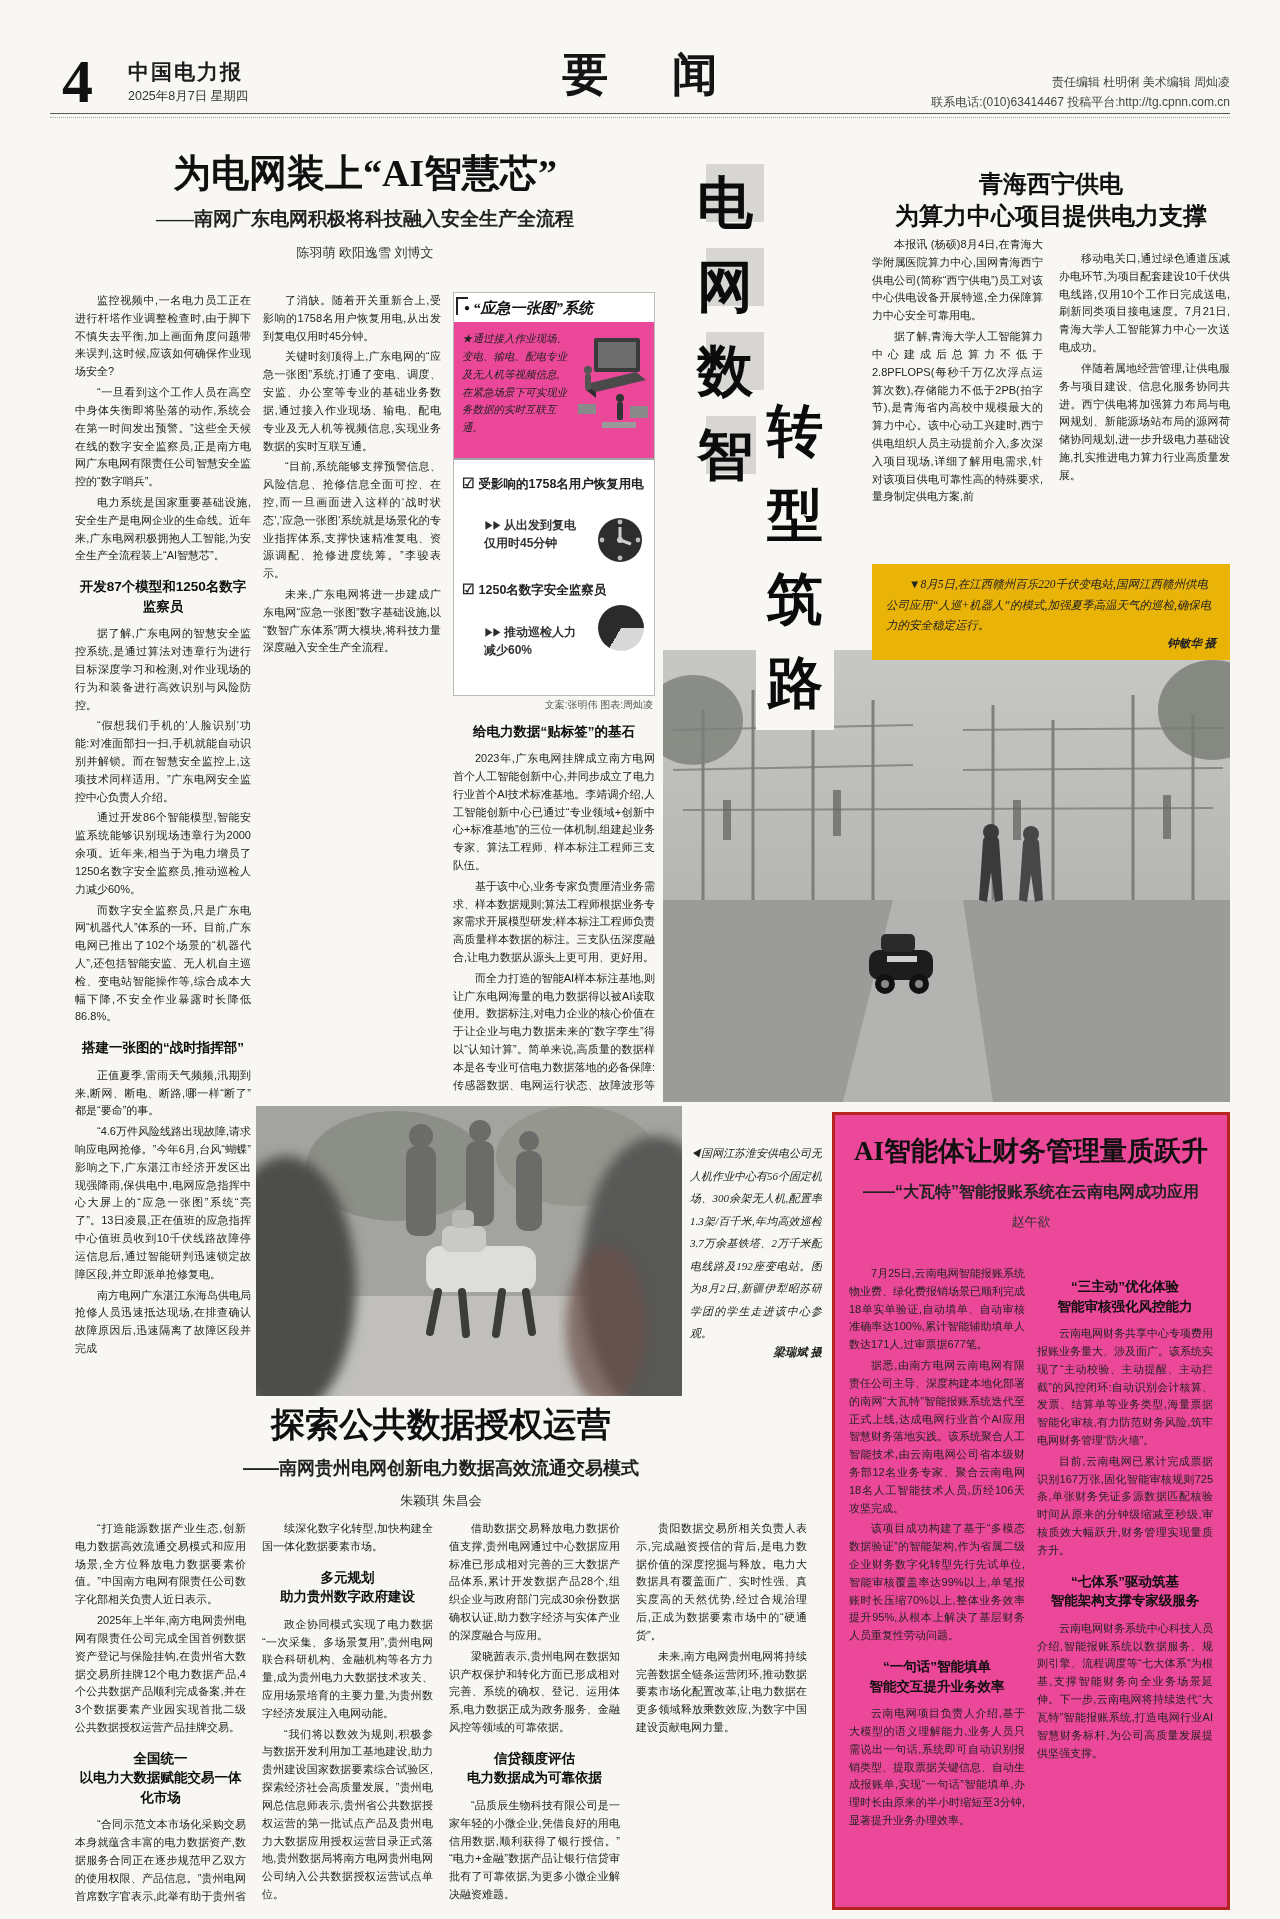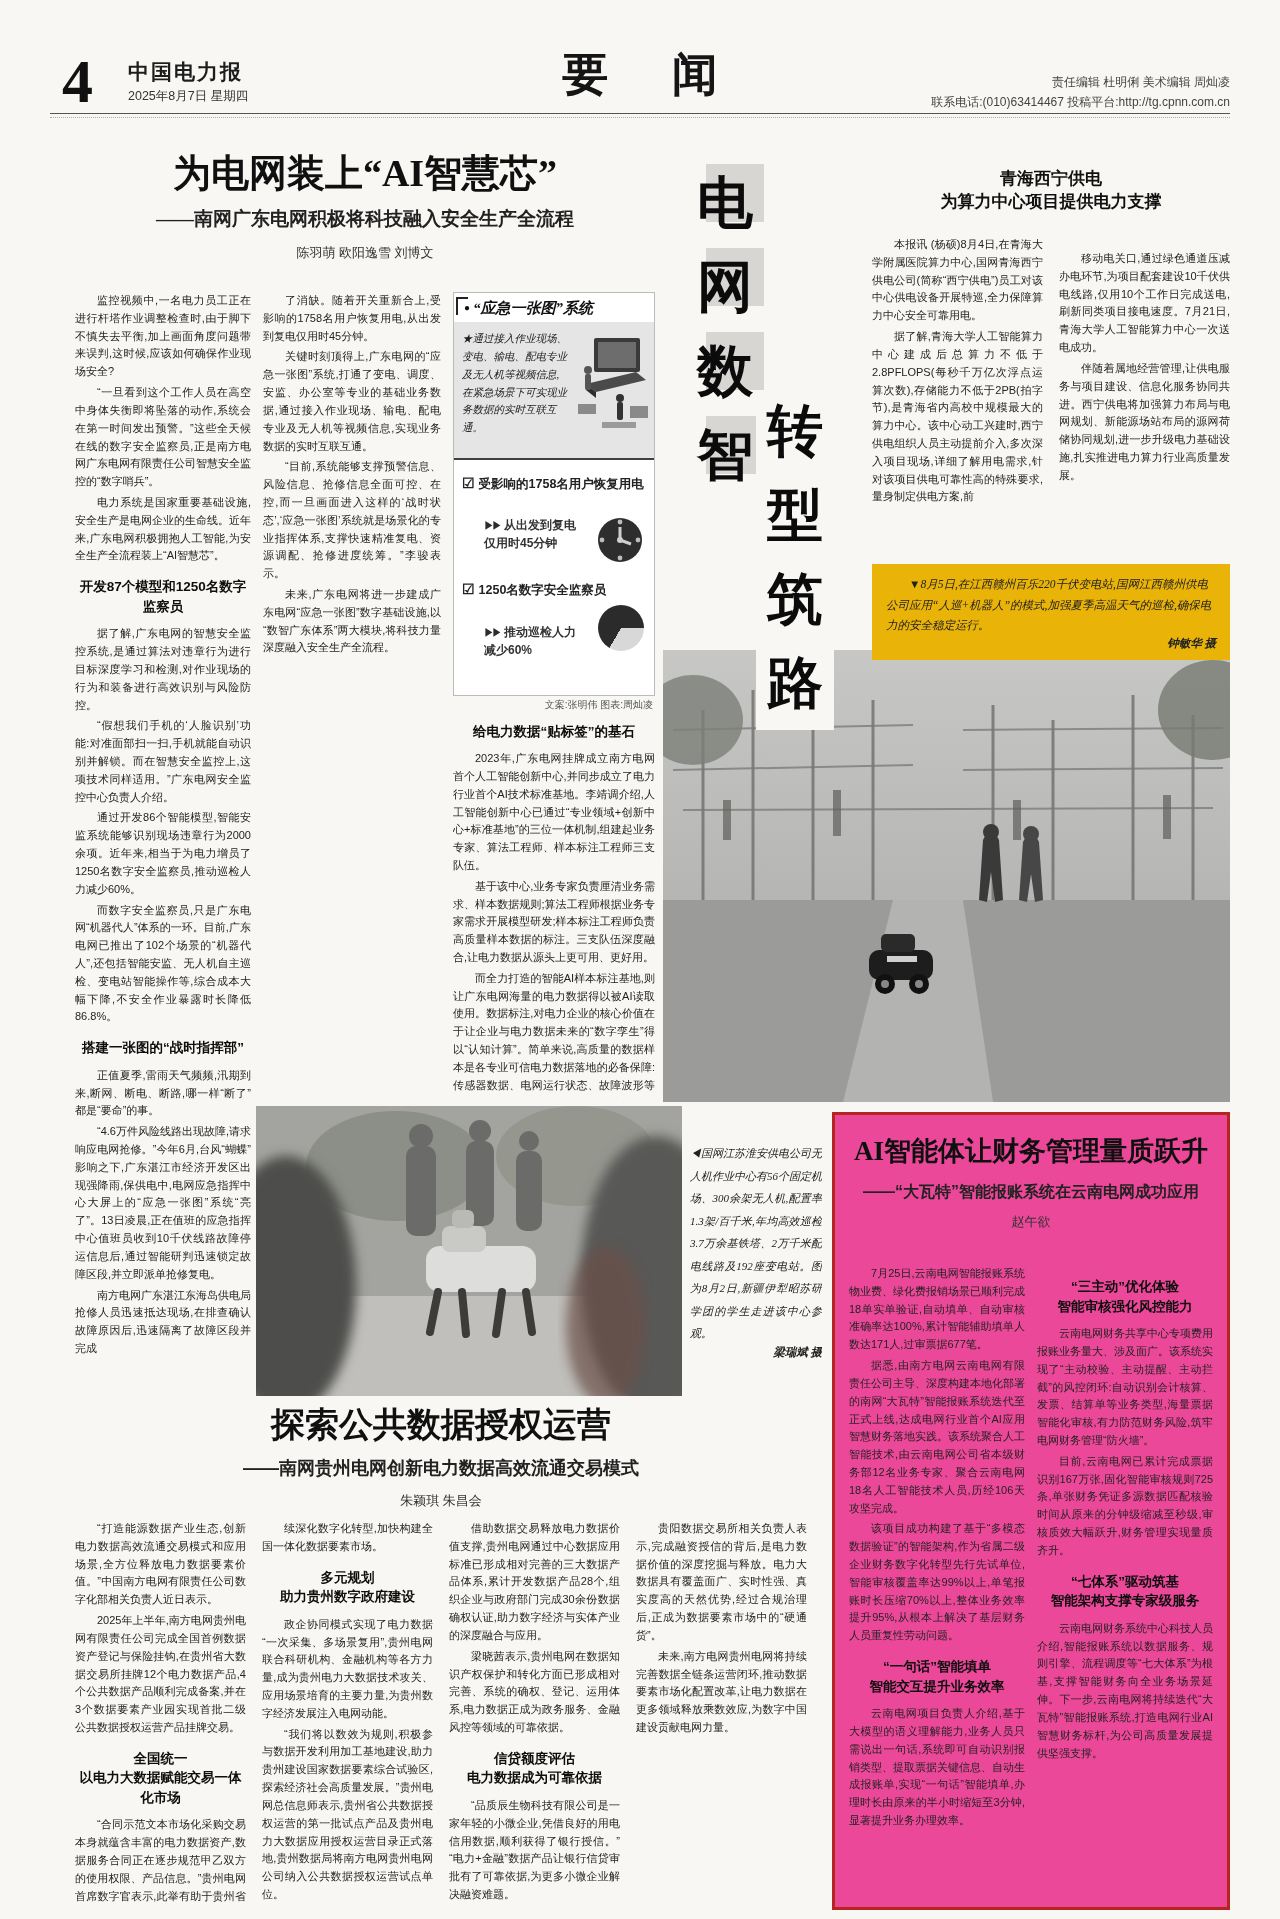--- a/index.html
+++ b/index.html
@@ -20,24 +20,24 @@
   .col{position:absolute;overflow:hidden;}
   .para{font:11px/1.62 "Liberation Sans","DejaVu Sans",sans-serif;color:#232323;text-align:justify;
         text-indent:2em;margin:0 0 3px;}
   .colhead{font:bold 13.5px/1.45 "Liberation Sans",sans-serif;text-align:center;white-space:pre-line;
         margin:12px 0 9px;color:#0e0e0e;}
   
   .infobox{border:1px solid #bbb;background:#fff;margin-bottom:4px;}
   .infobox-head{position:relative;padding:8px 6px 6px 10px;font:bold italic 15px/1 "Liberation Serif",serif;color:#111;}
   .infobox-head:before{content:"";position:absolute;left:2px;top:4px;width:10px;height:16px;border-left:2px solid #222;border-top:2px solid #222;}
   .infobox-bullet{font-style:normal;font-size:10px;vertical-align:2px;margin-right:3px;}
-  .info-gray{background:#e5e5e5;padding:8px 8px 10px;position:relative;min-height:118px;}
+  .info-gray{background:#ec4899;padding:8px 8px 10px;position:relative;min-height:118px;}
   .info-note{font:italic 10.5px/1.7 "Liberation Serif",serif;color:#222;width:58%;}
   .info-illu{position:absolute;right:4px;top:10px;}
-  .info-stats{border-top:2px solid #404040;padding:10px 8px 8px;}
+  .info-stats{border-top:2px solid #a3a3a3;padding:10px 8px 8px;}
   .stat-row{font:bold 12.5px/1.3 "Liberation Sans",sans-serif;color:#222;margin:4px 0 6px;}
   .stat-cb{font-size:14px;margin-right:4px;}
   .stat-detail{position:relative;font:bold 12px/1.5 "Liberation Sans",sans-serif;color:#333;
         white-space:pre-line;margin:0 0 10px 22px;min-height:48px;}
   .stat-arrow{color:#2c2c2c;font-size:10px;letter-spacing:-2px;margin-right:4px;}
   .stat-icon{position:absolute;right:2px;top:0;}
   .pie{width:46px;height:46px;border-radius:50%;background:conic-gradient(from 210deg,#2b2b2b 0 67%,#d8d8d8 67% 100%);}
   .info-credit{font:10px/1 "Liberation Sans",sans-serif;color:#555;text-align:right;margin:4px 2px 10px;}
   
   .v-head{position:absolute;display:flex;flex-direction:column;gap:18px;z-index:4;}
@@ -186,21 +186,21 @@
       </span>
     <span class="vchar">
         <i>筑</i>
       </span>
     <span class="vchar">
         <i>路</i>
       </span>
   </div>
 
   <section style="position:absolute;left:872px;top:168px;width:358px;">
-    <h2 class="a-title" style="font-size:17px;line-height:1.35;">
+    <h2 class="a-title" style="font-size:24px;line-height:1.35;">
       <span>青海西宁供电</span><br><span>为算力中心项目提供电力支撑</span>
     </h2>
   </section>
   <div class="col" style="left:872px;top:236px;width:171px;height:308px;">
       <p class="para">本报讯 (杨硕)8月4日,在青海大学附属医院算力中心,国网青海西宁供电公司(简称“西宁供电”)员工对该中心供电设备开展特巡,全力保障算力中心安全可靠用电。</p>
       <p class="para">据了解,青海大学人工智能算力中心建成后总算力不低于2.8PFLOPS(每秒千万亿次浮点运算次数),存储能力不低于2PB(拍字节),是青海省内高校中规模最大的算力中心。该中心动工兴建时,西宁供电组织人员主动提前介入,多次深入项目现场,详细了解用电需求,针对该项目供电可靠性高的特殊要求,量身制定供电方案,前</p>
     </div>
   <div class="col" style="left:1059px;top:250px;width:171px;height:308px;">
       <p class="para">移动电关口,通过绿色通道压减办电环节,为项目配套建设10千伏供电线路,仅用10个工作日完成送电,刷新同类项目接电速度。7月21日,青海大学人工智能算力中心一次送电成功。</p>
       <p class="para">伴随着属地经营管理,让供电服务与项目建设、信息化服务协同共进。西宁供电将加强算力布局与电网规划、新能源场站布局的源网荷储协同规划,进一步升级电力基础设施,扎实推进电力算力行业高质量发展。</p>

